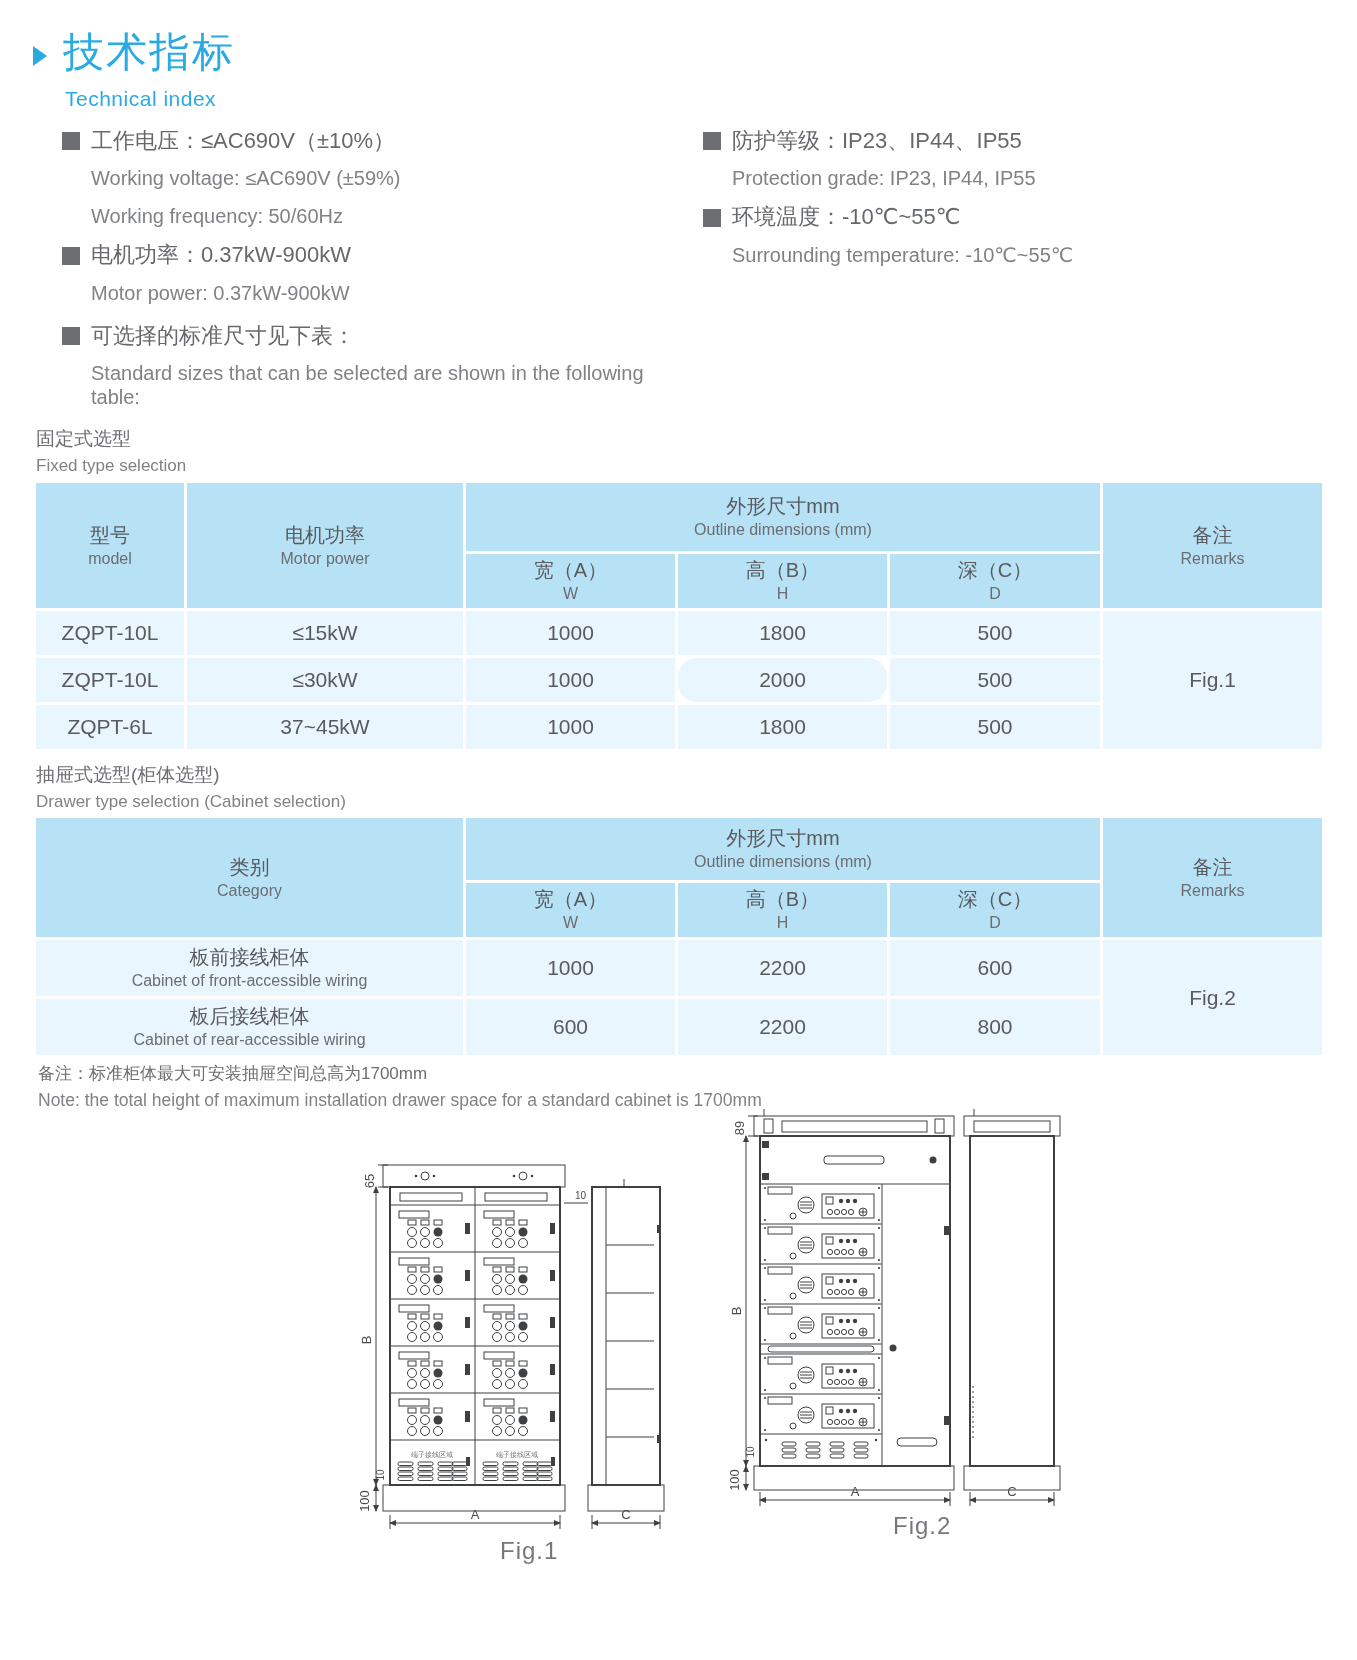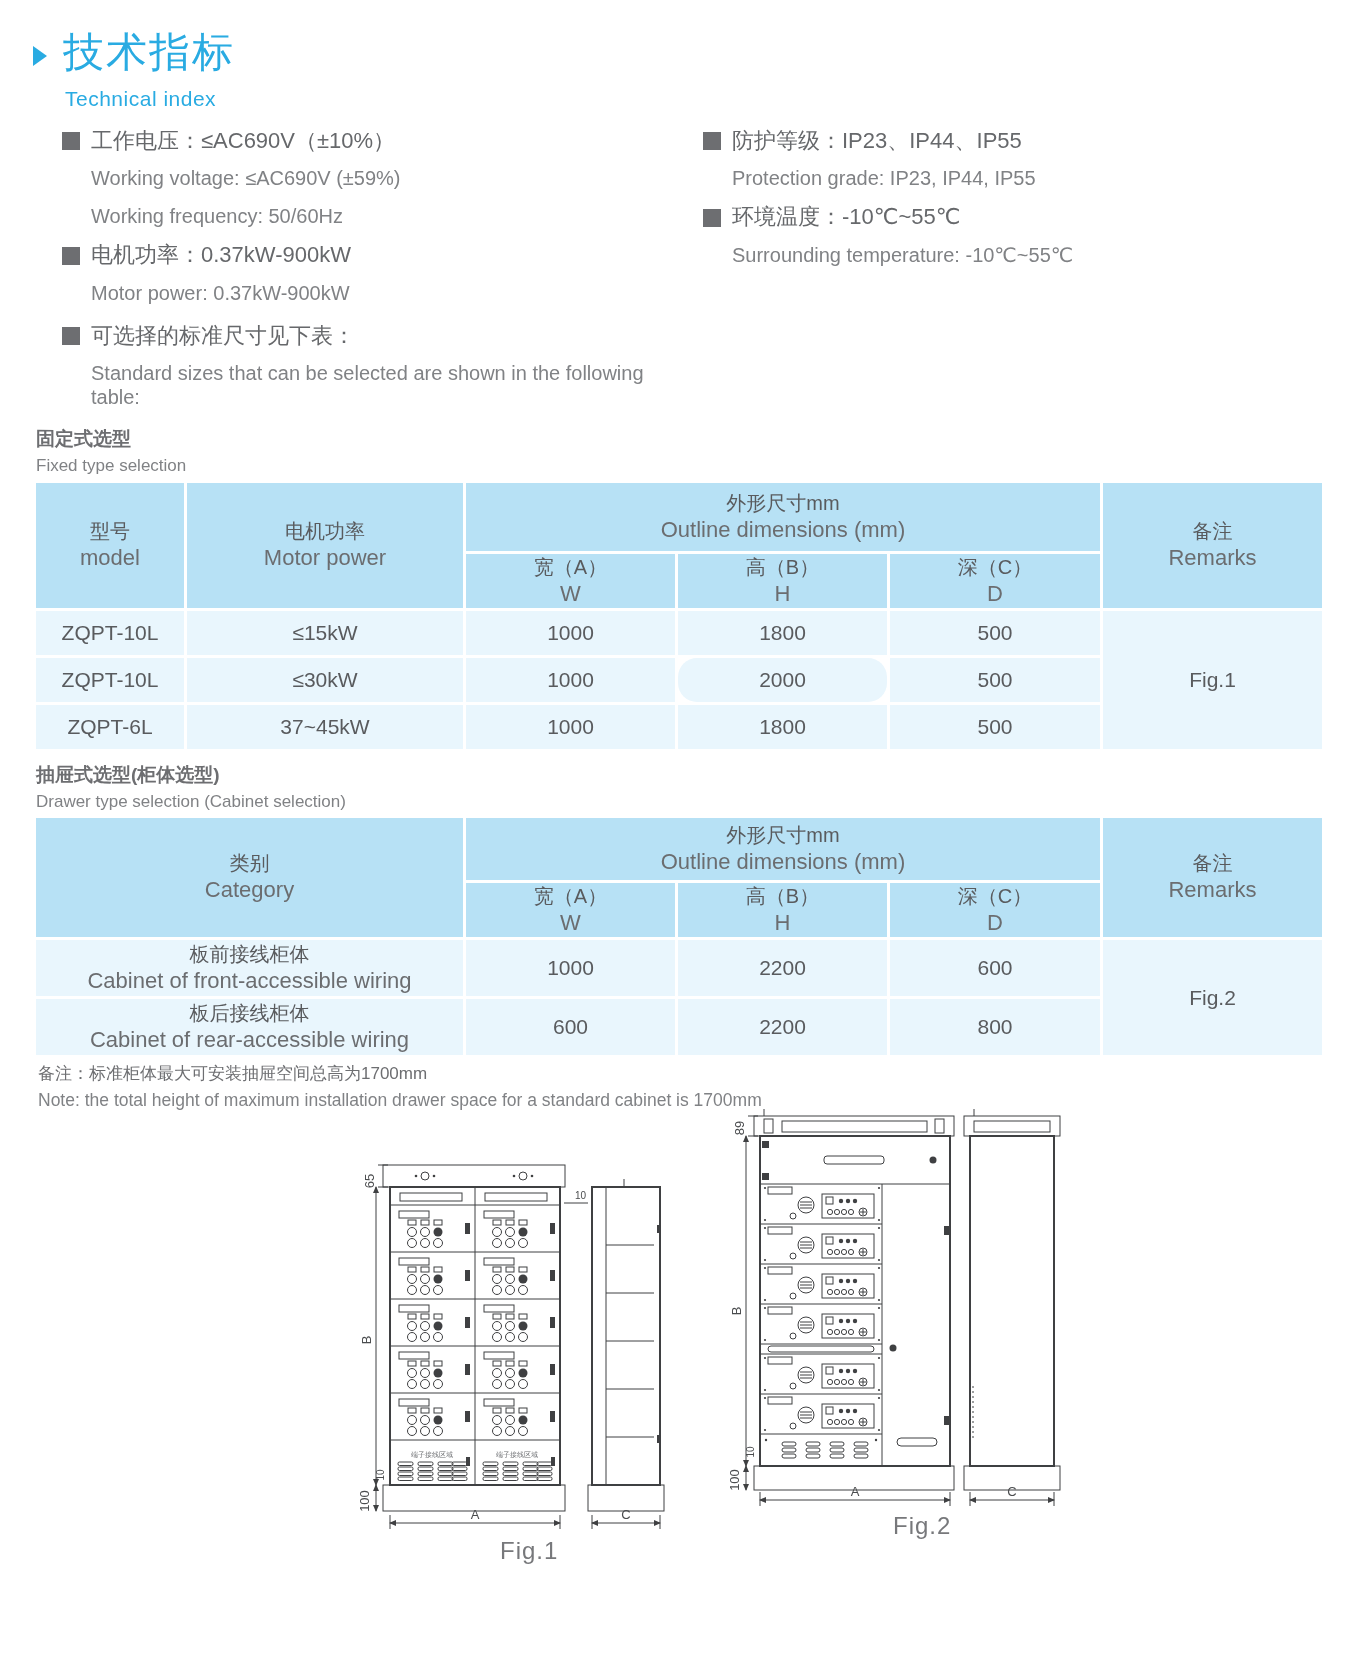--- a/index.html
+++ b/index.html
@@ -9,31 +9,31 @@
   
   .tri{width:0;height:0;border-left:14px solid #29abe2;border-top:10px solid transparent;border-bottom:10px solid transparent;}
   .title{font-size:41px;color:#29abe2;font-weight:500;letter-spacing:2px;margin:0;line-height:1;}
   .subtitle{font-size:21px;color:#29abe2;letter-spacing:.5px;}
   
   .spec-item{margin-bottom:2px;}
   .spec-cn{display:flex;align-items:center;gap:11px;font-size:22px;color:#66686b;line-height:1.2;}
   .sq{width:18px;height:18px;background:#6d6e71;flex:0 0 auto;}
   .spec-en{font-size:20px;color:#808285;margin:12px 0 14px 29px;line-height:1.2;}
   
-  .sec-cn{font-size:19px;color:#6d6e71;font-weight:bold;}
+  .sec-cn{font-size:19px;color:#6d6e71;}
   .sec-en{font-size:17px;color:#808285;margin-top:4px;text-align:right;}
   
   .tbl{display:grid;gap:3px;}
   .t1{grid-template-columns:148px 276px 209px 209px 210px 219px;grid-template-rows:68px 54px 44px 44px 44px;}
   .t2{grid-template-columns:427px 209px 209px 210px 219px;grid-template-rows:62px 54px 56px 56px;}
   .cell{display:flex;flex-direction:column;align-items:center;justify-content:center;text-align:center;}
   .cell.head{background:#b7e1f5;}
   .cell.body{background:#e9f6fd;}
   .cell .cn{font-size:20px;color:#595b5e;line-height:1.25;}
-  .cell .en{font-size:22px;color:#6b6d70;margin-top:1px;line-height:1.2;}
+  .cell .en{font-size:16px;color:#6b6d70;margin-top:1px;line-height:1.2;}
   .cell .val{font-size:21px;color:#595b5e;}
   .cell .fig{font-size:21px;color:#595b5e;}
   
   .note-cn{font-size:17px;color:#6d6e71;}
   .note-en{font-size:17.5px;color:#808285;margin-top:5px;}
   .figcap{font-size:24px;color:#77787b;letter-spacing:1px;}
   
   svg .ln{stroke:#3f4042;fill:none;stroke-width:1;}
   svg .ln2{stroke:#3f4042;fill:none;stroke-width:2;}
   svg .filld{fill:#3f4042;stroke:none;}

